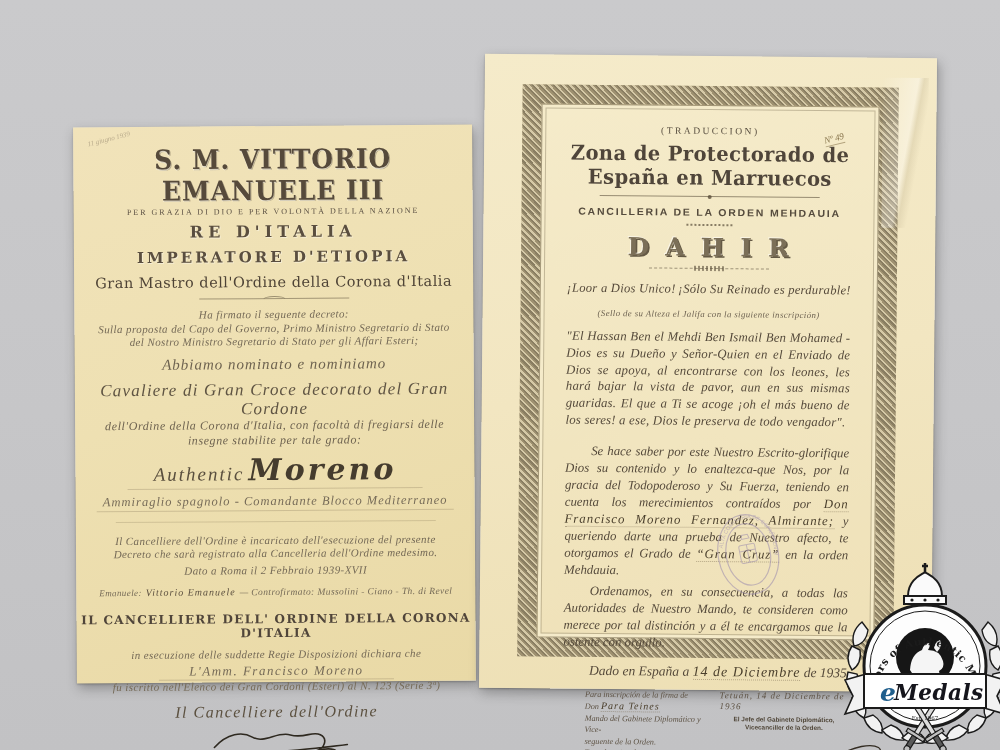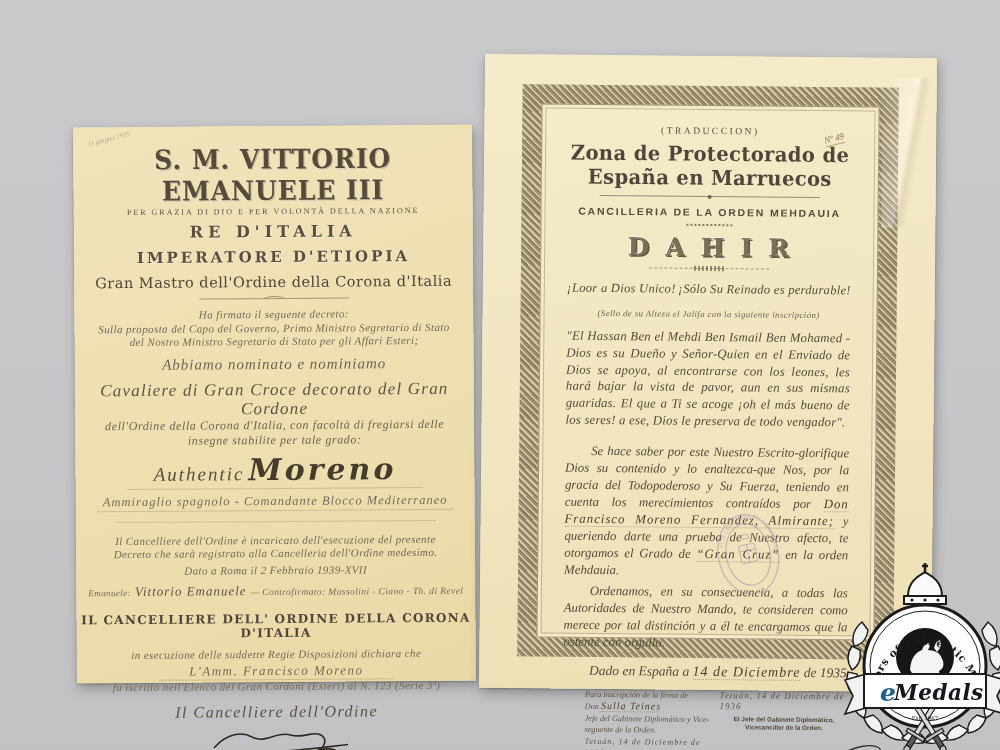--- a/index.html
+++ b/index.html
@@ -116,21 +116,21 @@
       <span class="name-first">Authentic</span>
       <span class="name-last">Moreno</span>
     </div>
     <div><span class="recip-title">Ammiraglio spagnolo - Comandante Blocco Mediterraneo</span></div>
     <div class="rulepair"></div>
     <div class="script">Il Cancelliere dell'Ordine è incaricato dell'esecuzione del presente</div>
     <div class="script">Decreto che sarà registrato alla Cancelleria dell'Ordine medesimo.</div>
     <div class="script" style="margin-top:3px;">Dato a Roma il 2 Febbraio 1939-XVII</div>
     <div style="margin-top:4px;">
       <span class="script" style="font-size:9px;">Emanuele:</span>
-      <span class="script-lg" style="font-size:13px;color:#5d5140;">Vittorio Emanuele</span>
+      <span class="script-lg" style="font-size:10px;color:#5d5140;">Vittorio Emanuele</span>
       <span class="script" style="font-size:9.5px;">— Controfirmato: Mussolini - Ciano - Th. di Revel</span>
     </div>
     <div class="it-canc">IL CANCELLIERE DELL' ORDINE DELLA CORONA D'ITALIA</div>
     <div class="script" style="margin-top:8px;">in esecuzione delle suddette Regie Disposizioni dichiara che</div>
     <div class="script" style="font-size:13px;letter-spacing:1.5px;border-bottom:1px solid rgba(110,95,70,.25);display:inline-block;padding:1px 30px;">L'Amm. Francisco Moreno</div>
     <div class="script" style="font-size:11px;">fu iscritto nell'Elenco dei Gran Cordoni (Esteri) al N. 123 (Serie 3ª)</div>
     <div class="sig-label">Il Cancelliere dell'Ordine</div>
     <svg class="sig-svg" width="190" height="44" viewBox="0 0 190 44">
       <path d="M32,26 C45,12 60,10 70,16 C82,23 95,10 108,14 C122,18 130,10 138,14 C146,18 142,28 134,30 C150,26 158,30 152,34 C120,44 60,40 20,38 C50,33 120,30 165,24" fill="none" stroke="#2e2920" stroke-width="1.6" stroke-linecap="round"></path>
     </svg>
@@ -157,22 +157,22 @@
           <div class="sello">(Sello de su Alteza el Jalifa con la siguiente inscripción)</div>
           <p class="quote">"El Hassan Ben el Mehdi Ben Ismail Ben Mohamed - Dios es su Dueño y Señor-Quien en el Enviado de Dios se apoya, al encontrarse con los leones, les hará bajar la vista de pavor, aun en sus mismas guaridas. El que a Ti se acoge ¡oh el más bueno de los seres! a ese, Dios le preserva de todo vengador".</p>
           <p class="bodyp"><span>Se hace saber por este Nuestro Escrito-glorifique Dios su contenido y lo enaltezca-que Nos, por la gracia del Todopoderoso y Su Fuerza, teniendo en cuenta los merecimientos contraídos por </span><span class="hand">Don Francisco Moreno Fernandez, Almirante;</span><span> y queriendo darte una prueba de Nuestro afecto, te otorgamos el Grado de </span><span class="hand">“Gran Cruz”</span><span> en la orden Mehdauia.</span></p>
           <p class="bodyp" style="margin-top:4px;">Ordenamos, en su consecuencia, a todas las Autoridades de Nuestro Mando, te consideren como merece por tal distinción y a él te encargamos que la ostente con orgullo.</p>
           <div class="dado">
             <span>Dado en España a </span><span class="hand">14 de Diciembre</span><span> de 1935</span>
           </div>
           <div class="leg-row">
             <div class="leg-left">
               <div class="leg-sm">Para inscripción de la firma de</div>
-              <div class="leg-sm"><span>Don </span><span class="hand" style="font-size:10px;">Sulla Teines</span></div>
-              <div class="leg-sm">Jefe del Gabinete Diplomático y Vice-</div>
+              <div class="leg-sm"><span>Don </span><span class="hand" style="font-size:10px;">Para Teines</span></div>
+              <div class="leg-sm">Mando del Gabinete Diplomático y Vice-</div>
               <div class="leg-sm">seguente de la Orden.</div>
               <div class="leg-sm hand" style="display:inline-block;border:none;">Tetuán, 14 de Diciembre de 1936</div>
               
               
             </div>
             <div class="leg-right">
               <div class="leg-sm hand" style="border:none;font-size:9px;">Tetuán, 14 de Diciembre de 1936</div>
               <div class="leg-xs" style="text-align:center;margin-top:2px;">El Jefe del Gabinete Diplomático,</div>
               <div class="leg-xs" style="text-align:center;">Vicecanciller de la Orden.</div>
               <svg width="190" height="70" viewBox="0 0 190 70" style="margin-top:6px;">

